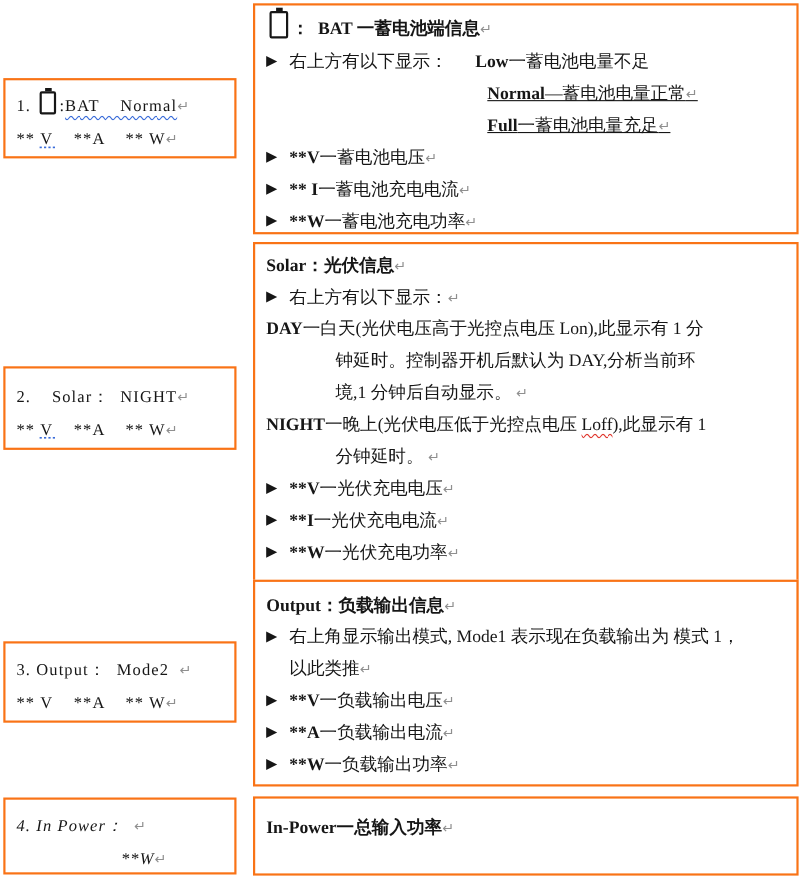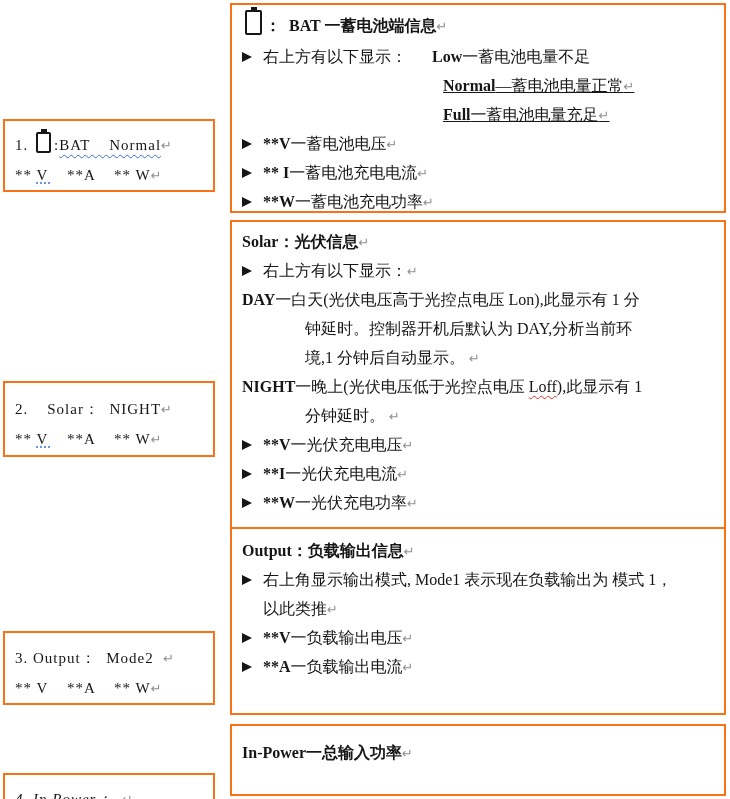--- a/index.html
+++ b/index.html
@@ -1,21 +1,21 @@
 <!DOCTYPE html>
 <html><head>
 <meta charset="utf-8">
 <style>
   html,body{margin:0;padding:0;background:#ffffff;}
   .page{position:relative;width:730px;height:799px;background:#ffffff;overflow:hidden;
         font-family:"Liberation Serif","DejaVu Serif",serif;color:#161616;}
   .box{position:absolute;border:2px solid #f97316;box-sizing:border-box;background:#fff;}
 
   
-  .lbox{left:3px;width:212px;padding-top:9px;margin-top:48px;}
+  .lbox{left:3px;width:212px;padding-top:9px;}
   .lline{white-space:pre;font-size:15px;line-height:30px;height:30px;padding-left:10px;letter-spacing:1px;}
 
   
   .rbox{left:230px;width:496px;padding-top:5px;}
   .rline{white-space:pre;font-size:16px;line-height:29px;height:29px;padding-left:10px;}
   .b{font-weight:bold;}
   .ind-norm{padding-left:211px;text-decoration:underline;}
   .ind-wrap{padding-left:73px;}
   .ind-hang{padding-left:31px;}
 
@@ -92,19 +92,20 @@
     <div class="rline"><span class="bullet"></span><span class="b">**W</span><span>一光伏充电功率</span><span class="ret">↵</span></div>
     <div class="stray">..</div>
   </div>
 
   <div class="box rbox" style="top:527px;height:188px;padding-top:7px;">
     <div class="rline"><span class="b">Output：</span><span class="b">负载输出信息</span><span class="ret">↵</span></div>
     <div class="rline"><span class="bullet"></span><span>右上角显示输出模式, Mode1 表示现在负载输出为 模式 1，</span></div>
     <div class="rline ind-hang"><span>以此类推</span><span class="ret">↵</span></div>
     <div class="rline"><span class="bullet"></span><span class="b">**V</span><span>一负载输出电压</span><span class="ret">↵</span></div>
     <div class="rline"><span class="bullet"></span><span class="b">**A</span><span>一负载输出电流</span><span class="ret">↵</span></div>
+    <div class="rline"><span class="bullet"></span><span class="b">**W</span><span>一负载输出功率</span><span class="ret">↵</span></div>
   </div>
 
   <div class="box rbox" style="top:724px;height:72px;padding-top:12px;">
     <div class="rline"><span class="b">In-Power一总输入功率</span><span class="ret">↵</span></div>
   </div>
 
 </div>
 
 </body></html>

